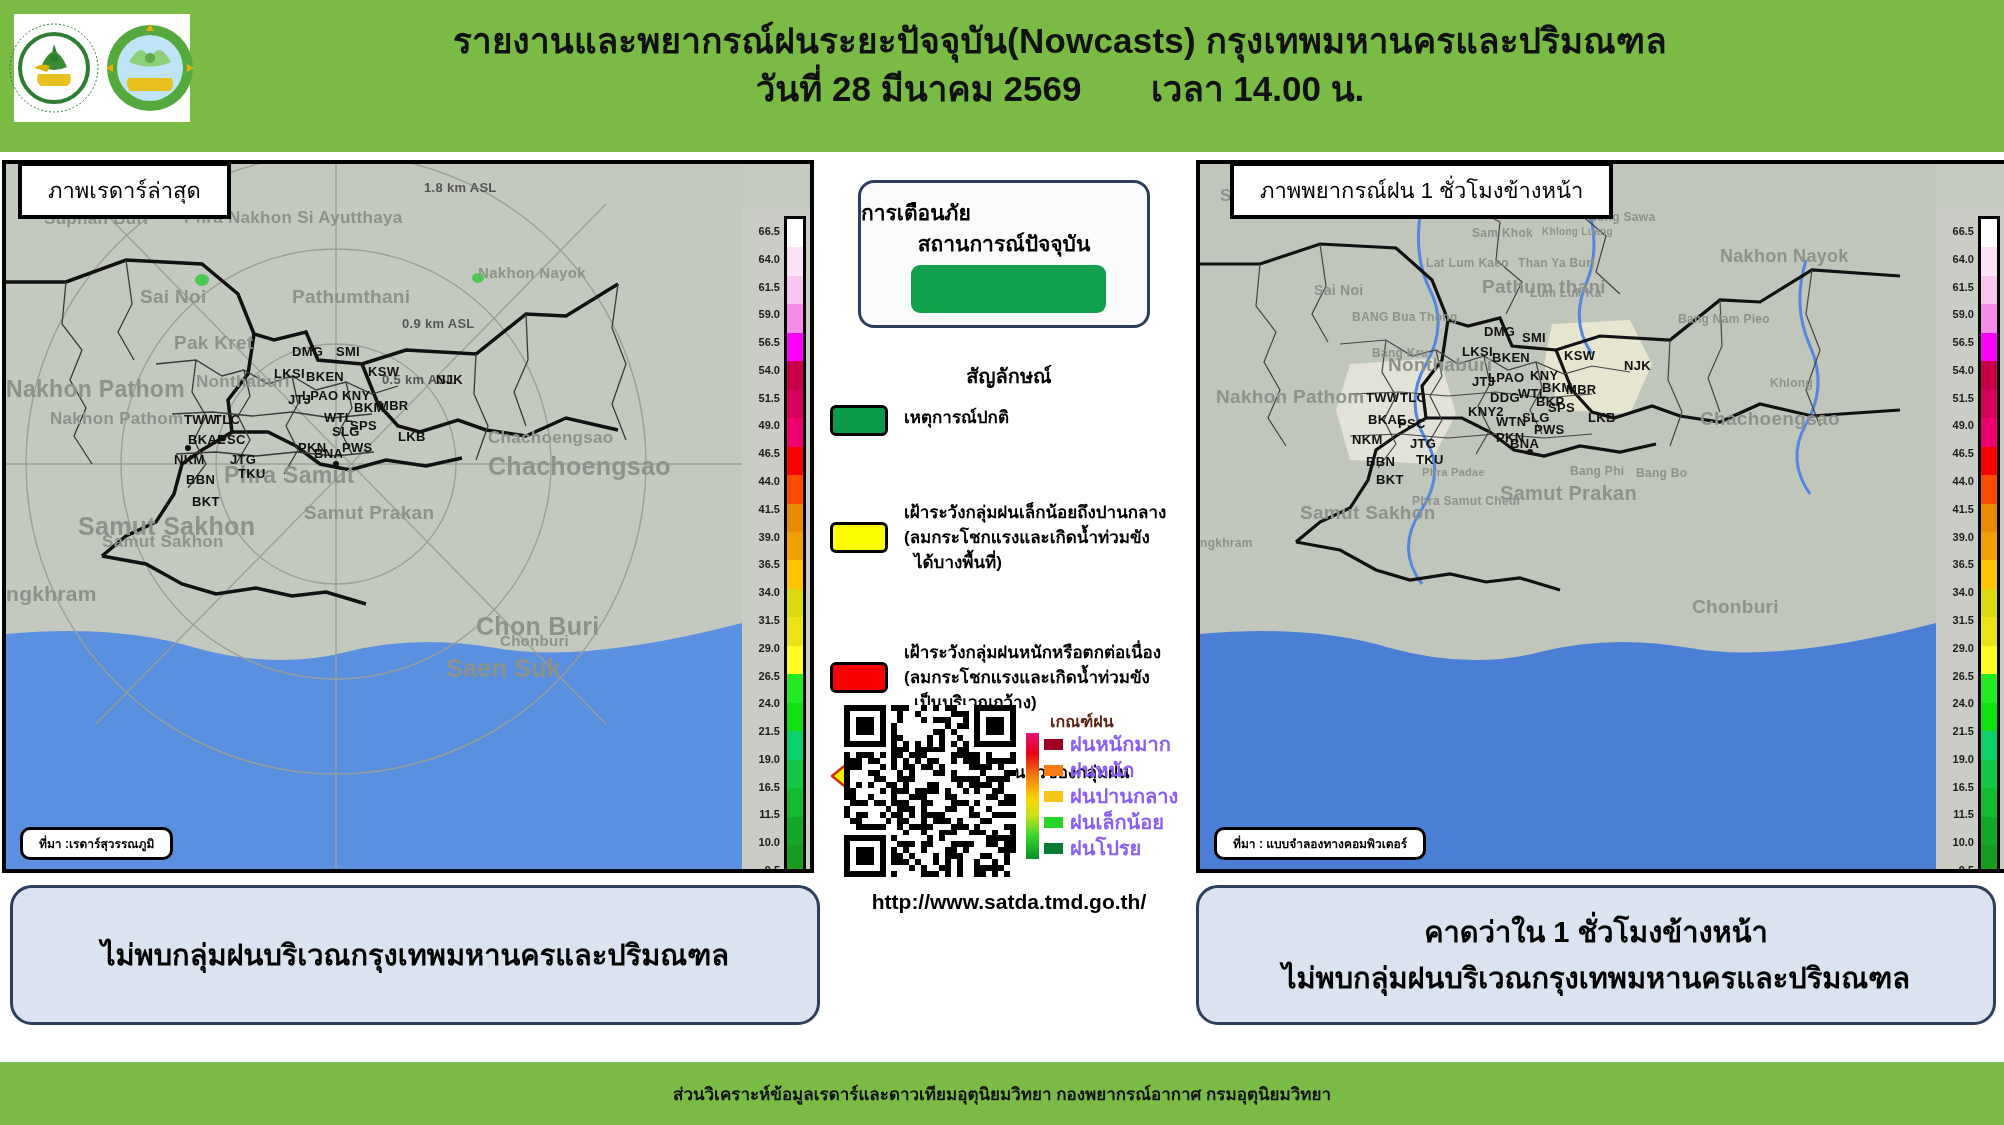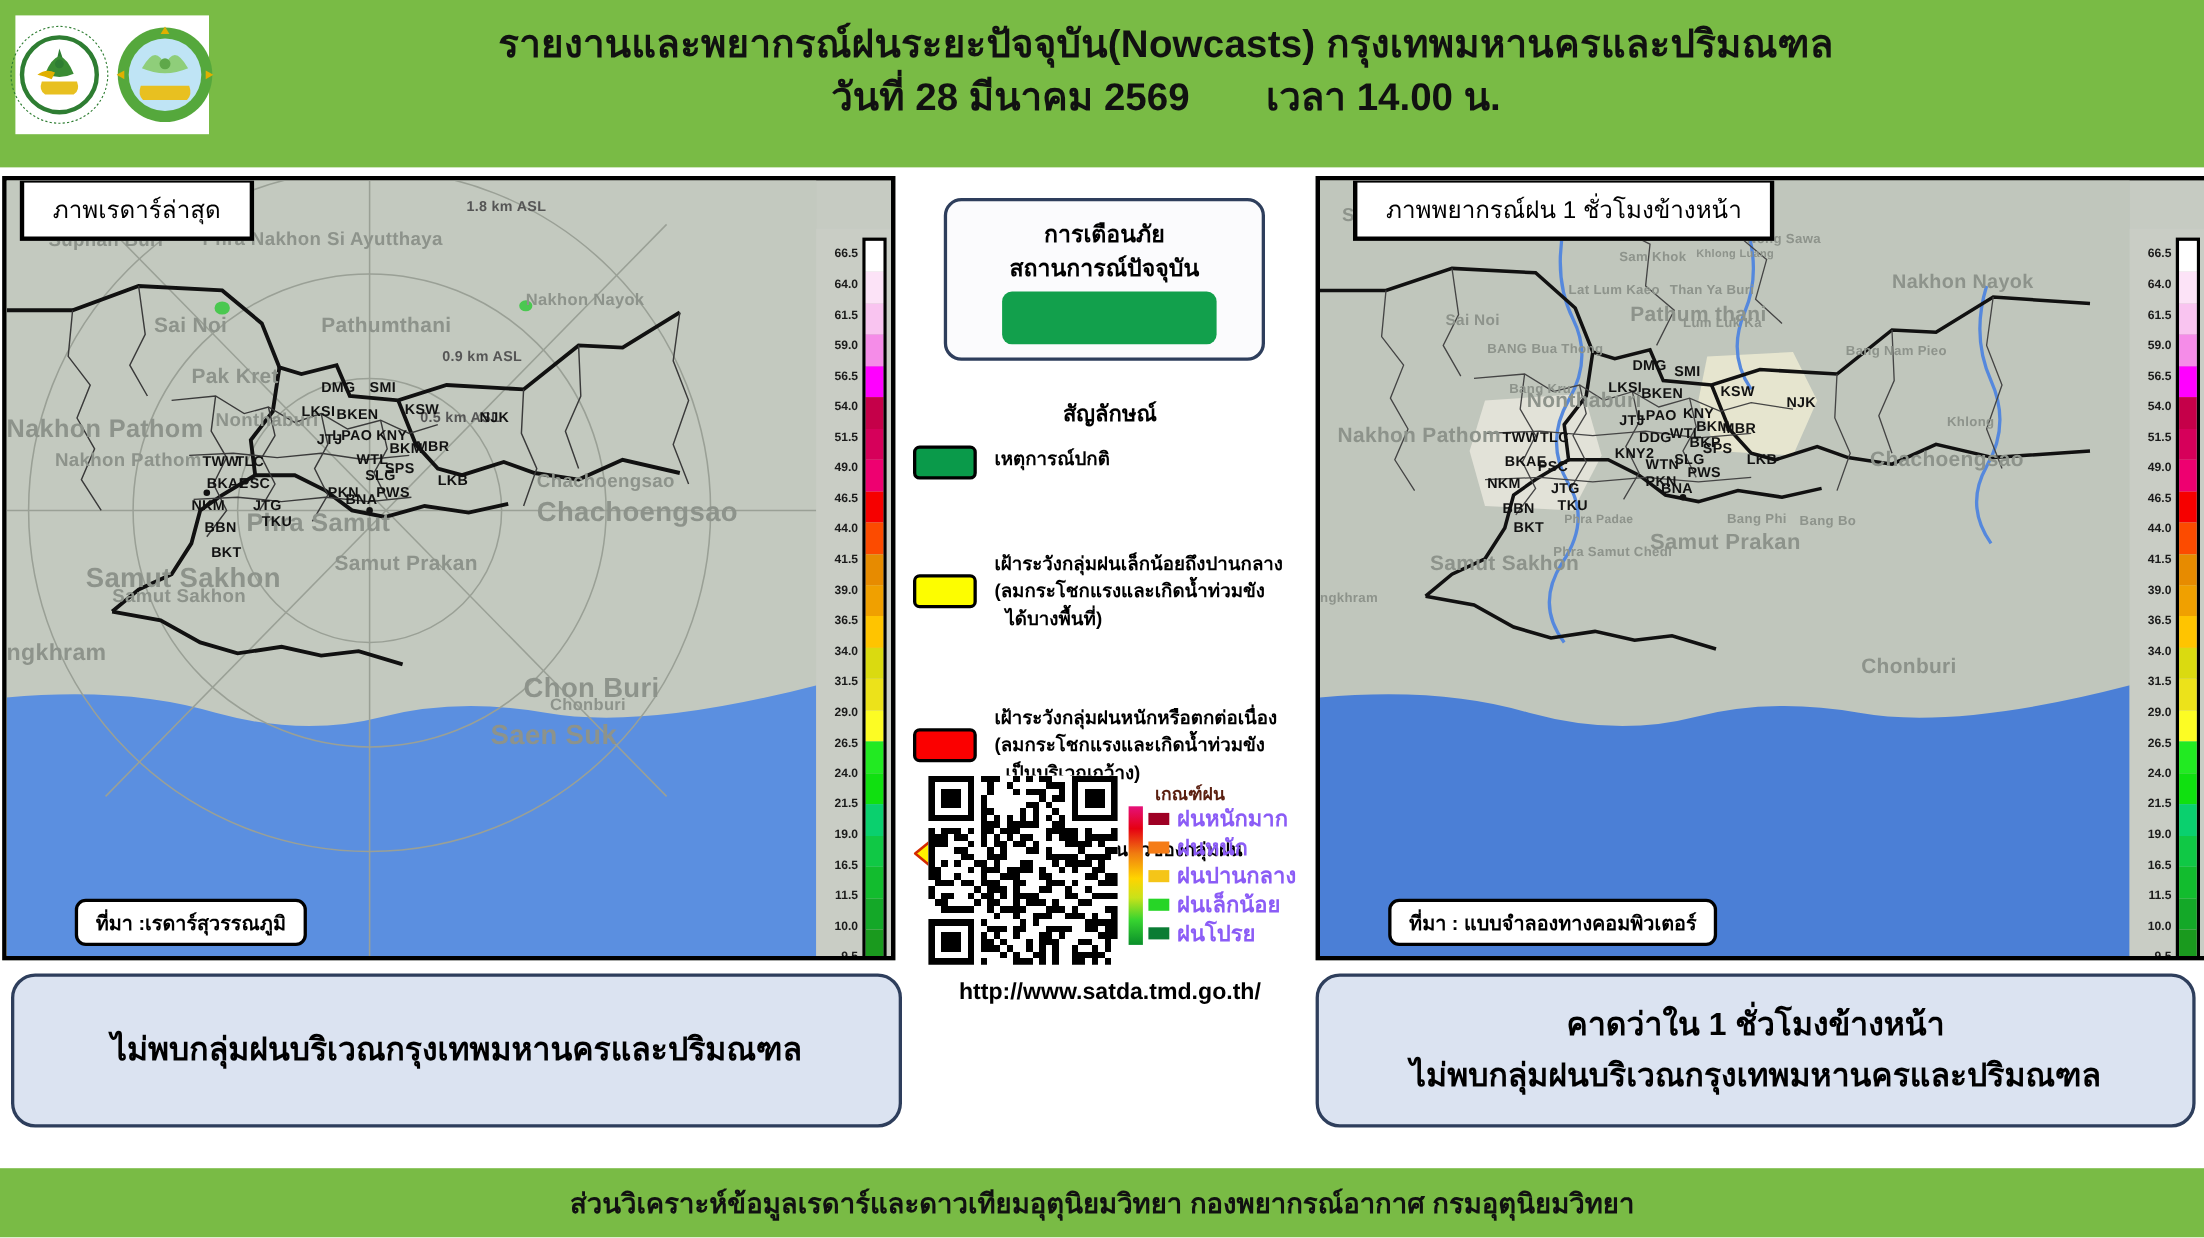--- a/index.html
+++ b/index.html
@@ -44,21 +44,21 @@
   .panel-title {
     position: absolute; top: -2px; left: 12px; z-index: 22;
     background: #fff; border: 4px solid #000; padding: 7px 26px;
     font-size: 22px; font-weight: 400; color: #000; white-space: nowrap;
   }
   .panel-title.rt { left: 30px; }
 
   .source-tag {
     position: absolute; bottom: 9px; left: 14px; z-index: 22;
     background: #fff; border: 3px solid #000; border-radius: 10px;
-    padding: 4px 16px; font-size: 18px; font-weight: 700; color: #000; white-space: nowrap; margin-left: 48px;
+    padding: 4px 16px; font-size: 12px; font-weight: 700; color: #000; white-space: nowrap;
   }
 
   
   .scale-wrap {
     position: absolute; right: 0; top: 0; width: 68px; height: 100%;
     background: #c9cdc5; z-index: 18; margin-top: 44px;
   }
   .scale-bar {
     position: absolute; right: 4px; top: 8px; width: 22px; bottom: 8px;
     border: 3px solid #000; display: flex; flex-direction: column;
@@ -73,21 +73,21 @@
   .scale-labels span { line-height: 10px; display:block; }
   .unit-lab { font-size: 9px; font-weight: 700; }
 
   
   .center-col { position: absolute; left: 824px; top: 160px; width: 370px; height: 900px; }
 
   .warn-box {
     position: absolute; left: 34px; top: 20px; width: 292px; height: 148px;
     background: #fbfbfd; border: 3px solid #2e3e5c; border-radius: 16px;
   }
-  .warn-t1 { position:absolute; left:0; right:0; top:13px; text-align:center; font-size:21px; font-weight:700; color:#000; }
+  .warn-t1 { position:absolute; left:0; right:0; top:13px; font-size:21px; font-weight:700; color:#000; }
   .warn-t2 { position:absolute; left:0; right:0; top:44px; text-align:center; font-size:21px; font-weight:700; color:#000; }
   .warn-chip {
     position: absolute; left: 50px; top: 82px; width: 195px; height: 48px;
     background: #12a04c; border-radius: 9px;
   }
 
   .legend-title {
     position: absolute; left: 0; right: 0; top: 200px;
     text-align: center; font-size: 20px; font-weight: 700; color: #000;
   }
@@ -124,21 +124,21 @@
   }
   .caption-left  { left: 10px;   width: 810px; }
   .caption-right { left: 1196px; width: 800px; }
   .cap-line { font-size: 29px; font-weight: 700; color: #000; line-height: 46px; }
 
   
   .footer {
     position: absolute; left: 0; bottom: 0; width: 2004px; height: 63px;
     background: #79bb45; display: flex; align-items: center; justify-content: center;
   }
-  .footer-text { font-size: 25px; font-weight: 700; color: #111; }
+  .footer-text { font-size: 17px; font-weight: 700; color: #111; }
 
   
   .map-svg { position:absolute; left:0; top:0; }
   .mlabel {
     position: absolute; color: #8d938b; font-weight: 700; white-space: nowrap;
     letter-spacing: .3px;
   }
   .mlabel.code { color: #111; font-size: 13px; font-weight: 700; }
   .mlabel.rng  { color: #555; font-size: 13px; font-weight: 700; }
 </style>

